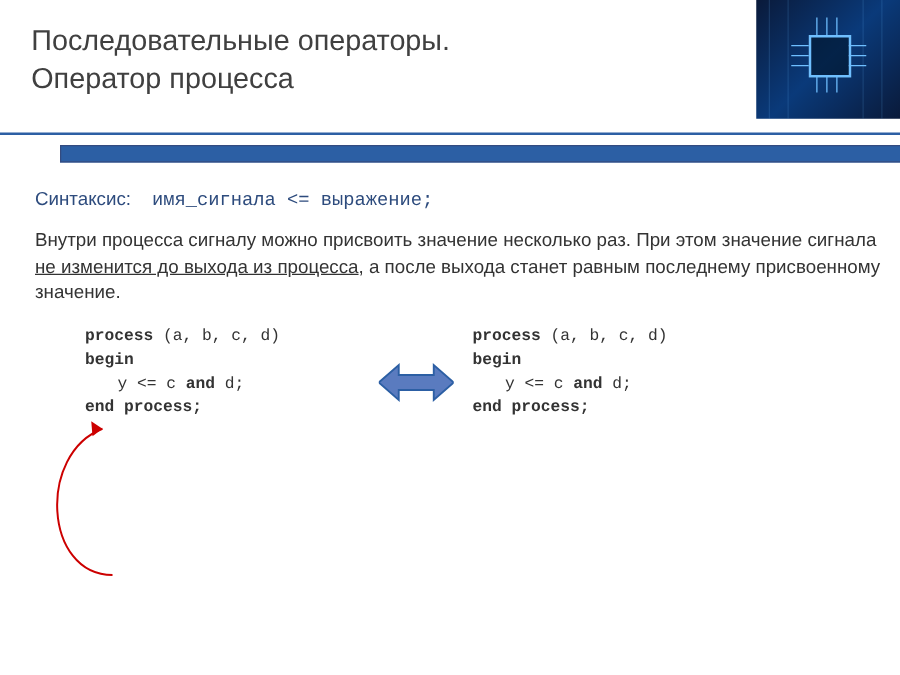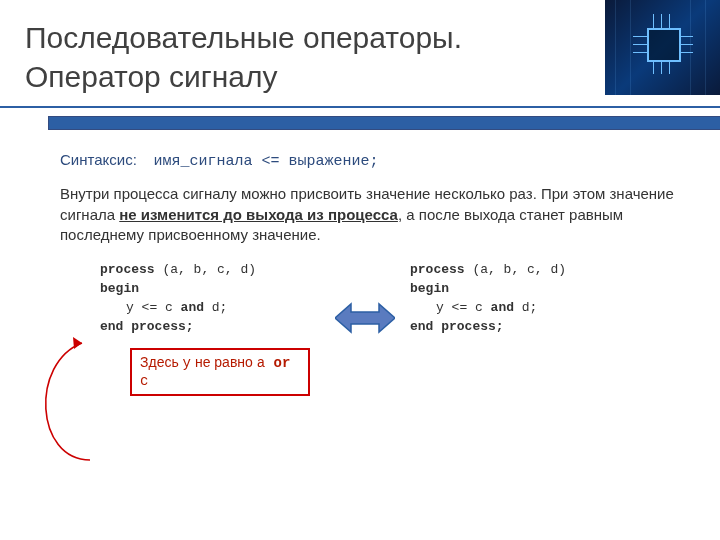--- a/index.html
+++ b/index.html
@@ -11,21 +11,21 @@
     height: 540px;
     position: relative;
     overflow: hidden;
   }
   .header {
     position: relative;
     height: 100px;
     background: #ffffff;
   }
   .title {
-    font-size: 30px;
+    font-size: 23px;
     color: #404040;
     padding: 18px 0 0 25px;
     line-height: 1.3;
   }
   .header-img {
     position: absolute;
     right: 0;
     top: 0;
     width: 115px;
     height: 95px;
@@ -64,43 +64,42 @@
     background: #2c5fa4;
     border:1px solid #334b80;
     margin: 8px 0 0 48px;
     width: 672px; 
   }
   .content {
     padding: 20px 12px 0 28px;
     font-size: 15px;
     color: #333;
     line-height: 1.35;
-    margin-left: 32px;
   }
   .syntax-line {
     margin-bottom: 12px;
     color: #2d4b7d;
   }
   .mono {
     font-family: "Courier New", monospace;
   }
   .para {
     margin-bottom: 16px;
   }
   .bold-u {
-    font-weight: bold;
+    font-weight: normal;
     text-decoration: underline;
     text-align: right;
   }
   .bold {
     font-weight: normal;
   }
   .code-columns {
     display: flex;
-    align-items: flex-end;
+    align-items: flex-start;
     margin-top: 10px;
     padding-left: 40px;
   }
   .code-block {
     font-family: "Courier New", monospace;
     font-size: 13px;
     line-height: 1.45;
   }
   .code-block .kw { font-weight: bold; }
   .code-block .indent { padding-left: 26px; display:block;}
@@ -128,21 +127,21 @@
     height: 170px;
     pointer-events:none;
   }
 </style>
 </head>
 <body>
 
 <div class="header">
   <div class="title">
     <span>Последовательные операторы.</span><br>
-    <span>Оператор сигналу</span>
+    <span>Оператор процесса</span>
   </div>
   <div class="header-img">
     <div class="vline" style="left:10px"></div>
     <div class="vline" style="left:25px"></div>
     <div class="vline" style="left:85px"></div>
     <div class="vline" style="left:100px"></div>
     <div class="cpu"></div>
     <div class="pin" style="left:48px;top:14px;width:1px;height:14px"></div>
     <div class="pin" style="left:56px;top:14px;width:1px;height:14px"></div>
     <div class="pin" style="left:64px;top:14px;width:1px;height:14px"></div>
@@ -191,16 +190,13 @@
       <span class="indent"><span>y &lt;= c </span><span class="kw">and</span><span> d;</span></span>
       <div><span class="kw">end process;</span></div>
     </div>
   </div>
 
   <svg class="callout-svg">
     <path d="M 60 152 C 5 152, 0 55, 52 35" fill="none" stroke="#cc0000" stroke-width="1.6"></path>
     <polygon points="52,35 43,29 44,41" fill="#cc0000"></polygon>
   </svg>
 
-  <div class="callout-box">
-    <span>Здесь </span><span class="mono">y</span><span> не равно </span><span class="mono">a </span><span class="mono kw" style="font-weight:bold">or</span><br><span class="mono"> c</span>
-  </div>
 </div>
 
 </body></html>

